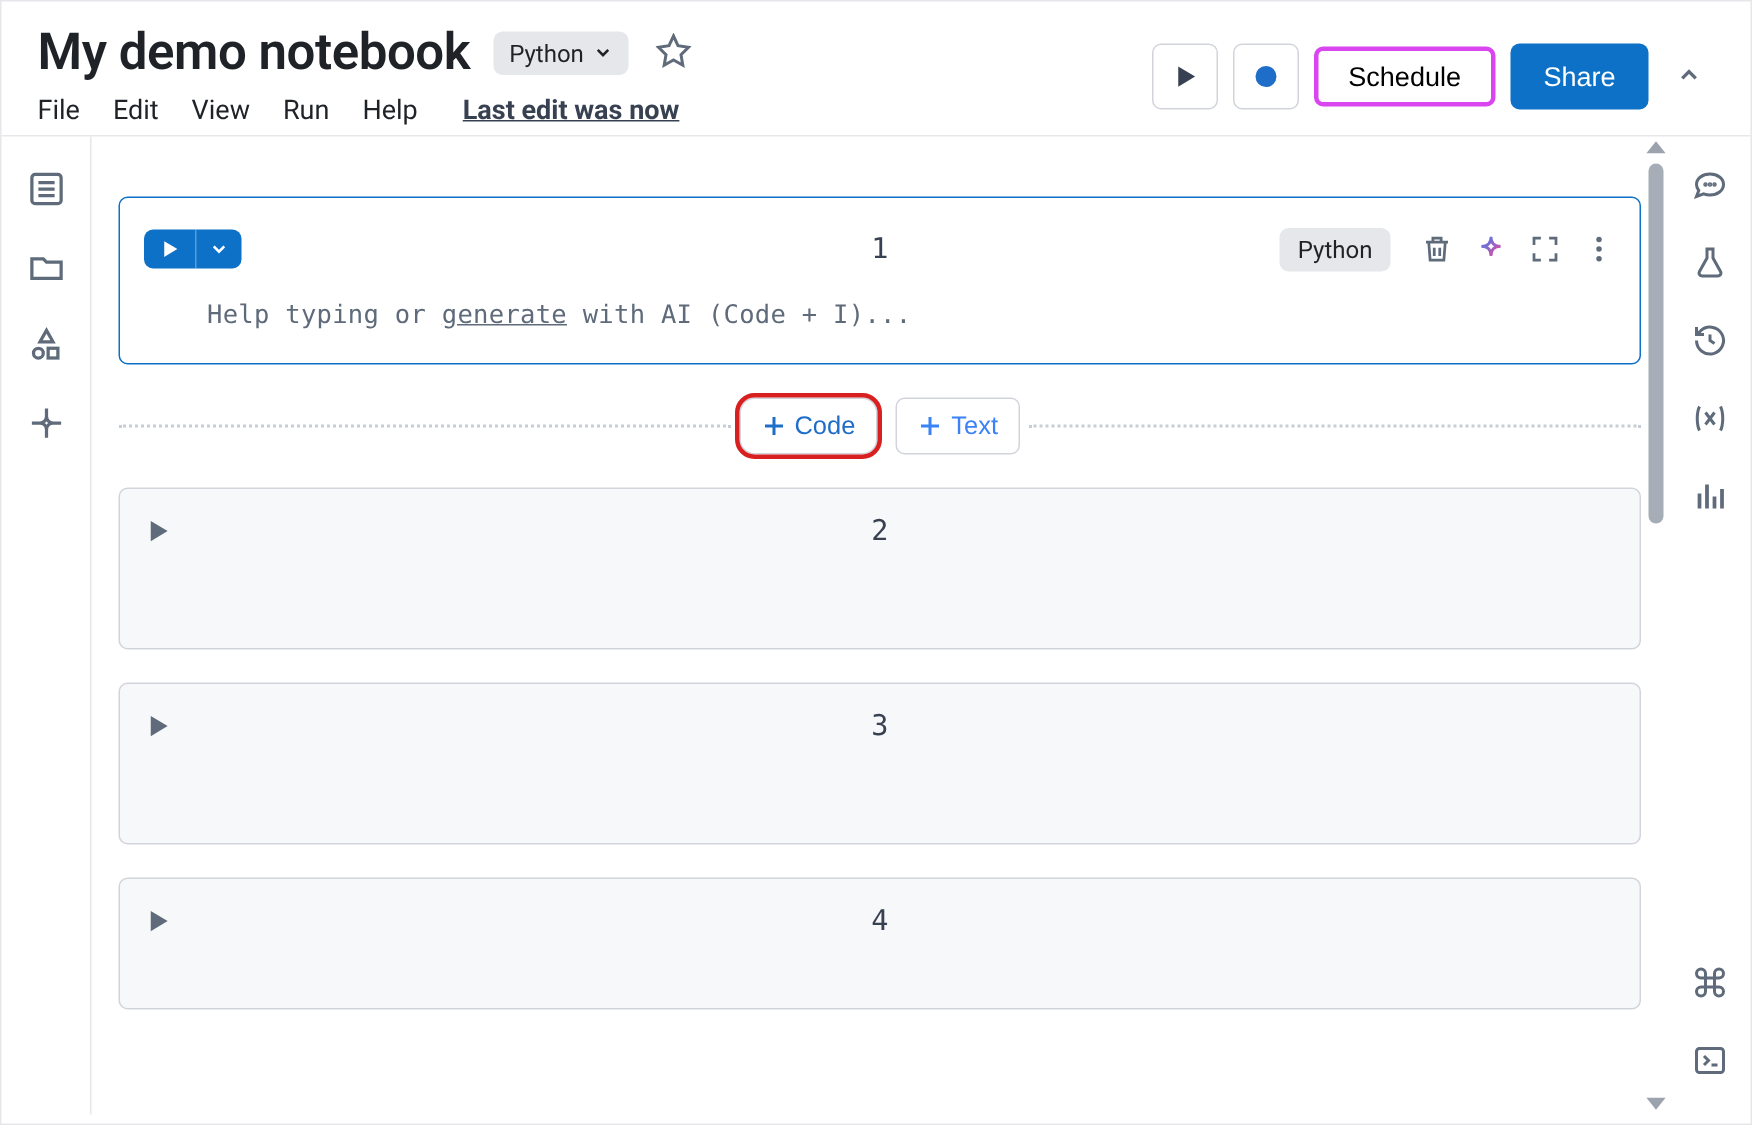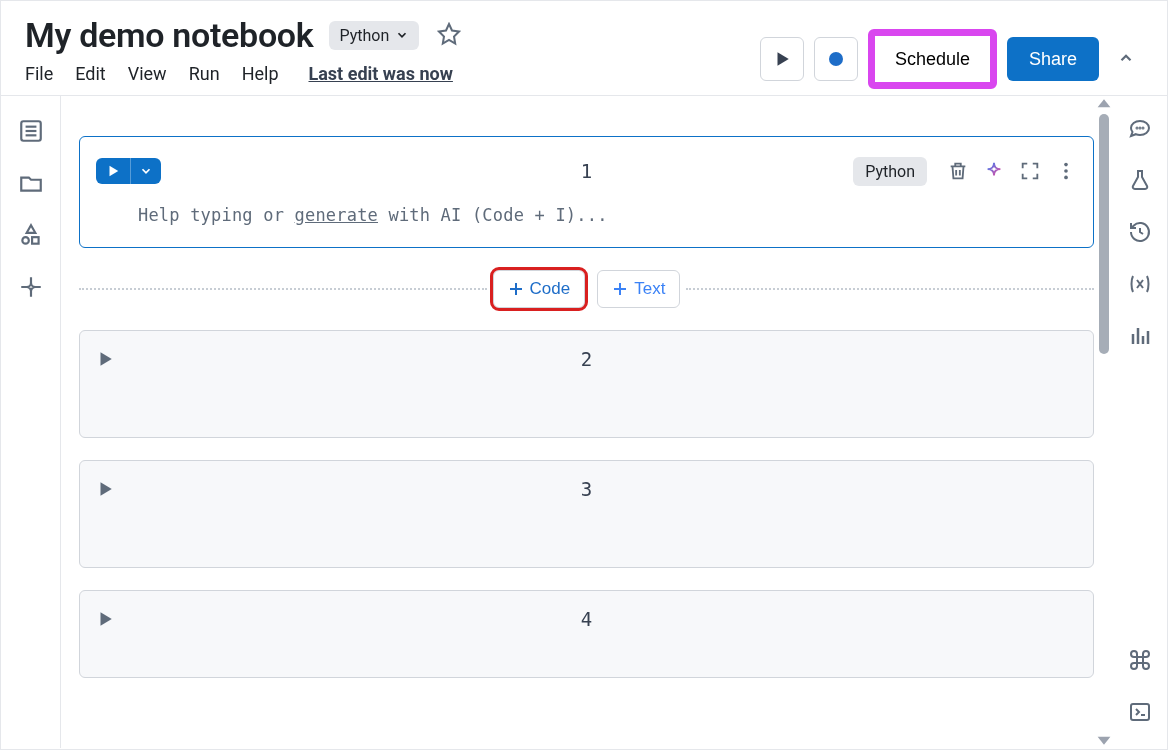--- a/index.html
+++ b/index.html
@@ -16,21 +16,21 @@
     
     .menu-row { display: flex; align-items: center; gap: 22px; font-size: 18px; }
     .menu-item { cursor: pointer; }
     .last-edit { text-decoration: underline; color: #374151; cursor: pointer; margin-left: 8px; font-weight: bold; }
     
     .header-right { display: flex; align-items: center; gap: 10px; padding-top: 14px; }
     .icon-btn { width: 44px; height: 44px; border: 1px solid #d1d5db; border-radius: 6px; background: #fff; display: flex; align-items: center; justify-content: center; cursor: pointer; }
     .icon-btn svg { width: 18px; height: 18px; }
     .kernel-btn { width: 44px; height: 44px; border: 1px solid #d1d5db; border-radius: 6px; background: #fff; display: flex; align-items: center; justify-content: center; cursor: pointer; }
     .kernel-dot { width: 14px; height: 14px; border-radius: 50%; background: #1e6dc8; }
-    .schedule-btn { height: 60px; padding: 0 20px; border: 7px solid #d946ef; border-radius: 6px; background: #fff; font-size: 18px; cursor: pointer; }
+    .schedule-btn { height: 40px; padding: 0 20px; border: 3px solid #d946ef; border-radius: 6px; background: #fff; font-size: 18px; cursor: pointer; }
     .share-btn { height: 44px; padding: 0 22px; border: none; border-radius: 6px; background: #0d71c7; color: #fff; font-size: 18px; font-weight: 500; cursor: pointer; }
     .chevron-btn { background: none; border: none; cursor: pointer; padding: 8px; color: #5f6b7a; }
     
     .main { display: flex; height: calc(100% - 96px); }
     .leftrail { width: 60px; border-right: 1px solid #e5e7eb; display: flex; flex-direction: column; align-items: center; gap: 22px; padding-top: 22px; }
     .rail-icon { color: #5f6b7a; cursor: pointer; }
     .rail-icon svg { width: 26px; height: 26px; }
     
     .content { flex: 1; position: relative; overflow-y: auto; padding: 40px 18px 40px 18px; }
     
@@ -52,21 +52,21 @@
     
     .cell-body { padding: 12px 18px 22px 58px; font-family: "SF Mono", Menlo, Consolas, monospace; font-size: 17px; color: #5f6b7a; letter-spacing: 0.2px; }
     .gen-text { text-decoration: underline; }
     
     .inactive-play { color: #5f6b7a; cursor: pointer; display:flex; }
     .inactive-play svg { width: 18px; height: 18px; fill: #5f6b7a; }
     
     .insert-row { display: flex; align-items: center; margin: 4px 0 22px 0; }
     .dots { flex: 1; border-top: 2px dotted #c7cdd4; }
     .insert-btn { display: flex; align-items: center; gap: 6px; padding: 8px 14px; border: 1px solid #d1d5db; border-radius: 6px; background: #fff; font-size: 17px; cursor: pointer; margin: 0 6px; color: #3b82f6; }
-    .insert-btn.highlighted { outline: 3px solid #d92020; outline-offset: 0; color: #1e6dc8; }
+    .insert-btn.highlighted { outline: 3px solid #d92020; outline-offset: 0; color: #1e6dc8; border-radius: 10px; }
     .insert-btn svg { width: 16px; height: 16px; }
     
     .rightrail { width: 55px; display: flex; flex-direction: column; align-items: center; justify-content: space-between; padding: 20px 0; }
     .rightrail-top, .rightrail-bottom { display: flex; flex-direction: column; gap: 24px; align-items: center; }
     .rr-icon { color: #5f6b7a; cursor: pointer; }
     .rr-icon svg { width: 24px; height: 24px; }
     
     .scrollbar-track { position: absolute; right: 0; top: 0; width: 16px; height: 100%; }
     .scroll-arrow { width: 16px; height: 16px; color: #9ca3af; display:flex; align-items:center; justify-content:center; }
     .scroll-thumb { width: 10px; background: #a6adb7; border-radius: 5px; margin: 0 auto; }

